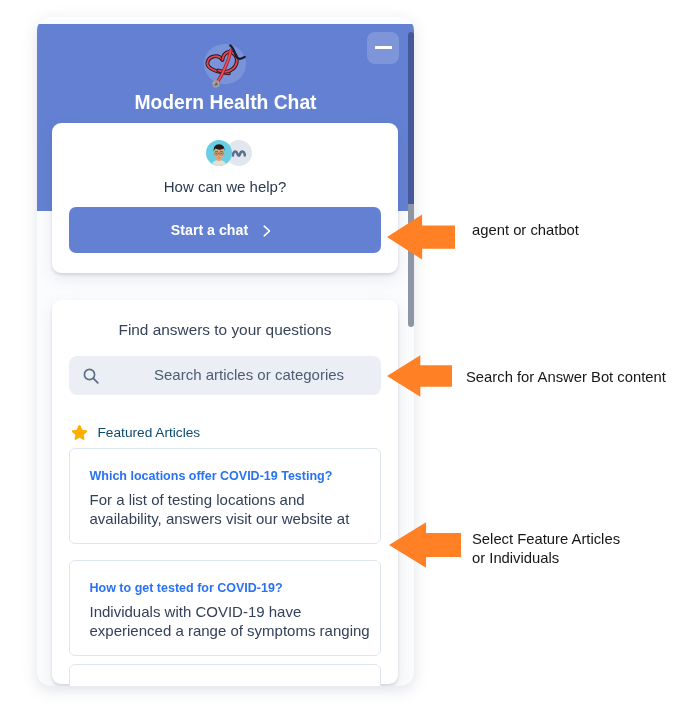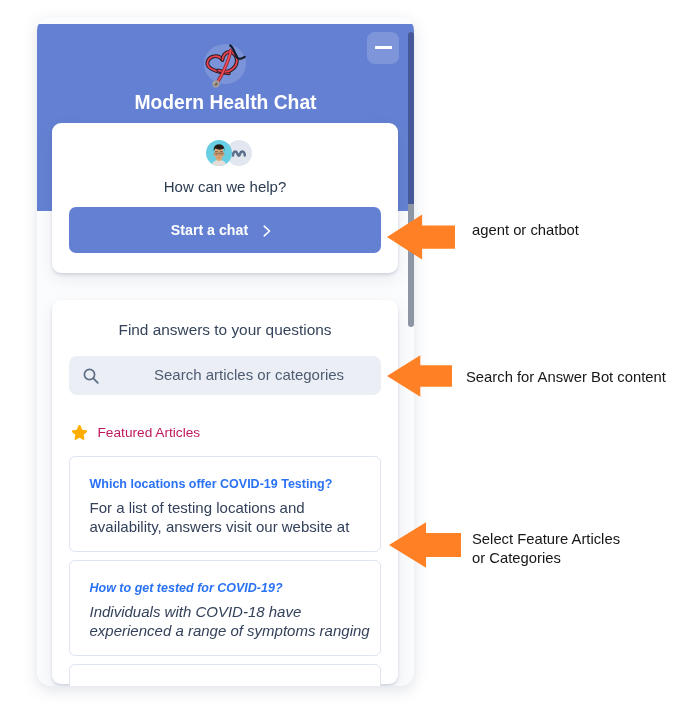--- a/index.html
+++ b/index.html
@@ -37,21 +37,21 @@
   .btn-chat-inner{position:absolute;left:-4px;top:0;width:312px;height:46px;display:flex;align-items:center;
                   justify-content:center;gap:15px;color:#fff;font-size:14.2px;font-weight:bold;}
 
   
   .card-answers{left:15px;top:283px;width:346px;height:384px;
                 box-shadow:0 2px 3px rgba(70,85,125,.17),0 6px 16px rgba(70,85,125,.10);}
   .answers-title{position:absolute;left:0;top:21px;width:346px;text-align:center;color:#35445a;font-size:15.4px;white-space:nowrap;}
   .search{position:absolute;left:17px;top:56px;width:312px;height:39px;border-radius:8px;background:#ebeff5;}
   .search-ph{position:absolute;left:41px;top:10px;color:#4d5c72;font-size:15px;white-space:nowrap;margin-left:44px;}
   .featured-row{position:absolute;left:19px;top:123.5px;height:18px;}
-  .featured-label{position:absolute;left:26.5px;top:1px;color:#be185d;font-size:13.7px;white-space:nowrap;}
+  .featured-label{position:absolute;left:26.5px;top:1px;color:#0c4a6e;font-size:13.7px;white-space:nowrap;}
 
   .article{position:absolute;left:17px;width:312px;background:#fff;border:1px solid #dfe5ee;border-radius:6px;
            box-sizing:border-box;}
   .art-title{position:absolute;left:19.5px;top:19.5px;color:#2a72f4;font-size:12.5px;font-weight:bold;white-space:nowrap;}
   .art-body{position:absolute;left:19.5px;top:41px;color:#33415a;font-size:15px;line-height:19.3px;white-space:nowrap;}
 
   
   .sb-thumb{position:absolute;left:370.5px;top:14.9px;width:6px;height:295px;border-radius:3px;background:#8e96a5;}
   .sb-thumb-top{position:absolute;left:370.5px;top:14.9px;width:6px;height:172.1px;border-radius:3px 3px 0 0;background:#44589a;}
 
@@ -148,32 +148,32 @@
         </svg>
         <div class="search-ph">Search articles or categories</div>
       </div>
       <div class="featured-row">
         <svg width="17" height="17" viewBox="0 0 19 19" style="position:absolute;left:0;top:0;">
           <path d="M9.5 1 Q10.4 1,10.9 2.1 L12.4 5.9 Q12.8 6.6,13.6 6.7 L17.2 7 Q18.4 7.1,18.1 8.1 Q17.9 8.8,17.2 9.4 L14.6 11.6 Q14 12.1,14.2 12.9 L15 16.3 Q15.3 17.5,14.3 17.7 Q13.7 17.9,12.9 17.4 L10.2 15.7 Q9.5 15.3,8.8 15.7 L6.1 17.4 Q5.2 17.9,4.6 17.7 Q3.7 17.4,4 16.3 L4.8 12.9 Q5 12.1,4.4 11.6 L1.8 9.4 Q1.1 8.8,0.9 8.1 Q0.6 7.1,1.8 7 L5.4 6.7 Q6.2 6.6,6.6 5.9 L8.1 2.1 Q8.6 1,9.5 1 Z" fill="#ffae00"></path>
         </svg>
         <span class="featured-label">Featured Articles</span>
       </div>
 
-      <div class="article" style="top:156px;height:96px;">
+      <div class="article" style="top:148px;height:96px;">
         <div class="art-title">Which locations offer COVID-19 Testing?</div>
         <div class="art-body">
           <div>For a list of testing locations and</div>
           <div>availability, answers visit our website at</div>
         </div>
       </div>
 
-      <div class="article" style="top:260px;height:96px;font-style:italic;">
+      <div class="article" style="top:260px;height:96px;">
         <div class="art-title">How to get tested for COVID-19?</div>
         <div class="art-body">
-          <div>Individuals with COVID-18 have</div>
+          <div>Individuals with COVID-19 have</div>
           <div>experienced a range of symptoms ranging</div>
         </div>
       </div>
 
       <div class="article" style="top:364px;height:96px;"></div>
     </div>
 
     <div class="sb-thumb"></div>
     <div class="sb-thumb-top"></div>
 
@@ -190,15 +190,15 @@
   </svg>
 
   <div class="anno-text" style="left:472px;top:221px;">
     <div>agent or chatbot</div>
   </div>
   <div class="anno-text" style="left:466px;top:368px;">
     <div>Search for Answer Bot content</div>
   </div>
   <div class="anno-text" style="left:472px;top:530px;">
     <div>Select Feature Articles</div>
-    <div>or Categories</div>
+    <div>or Individuals</div>
   </div>
 </div>
 
 </body></html>

